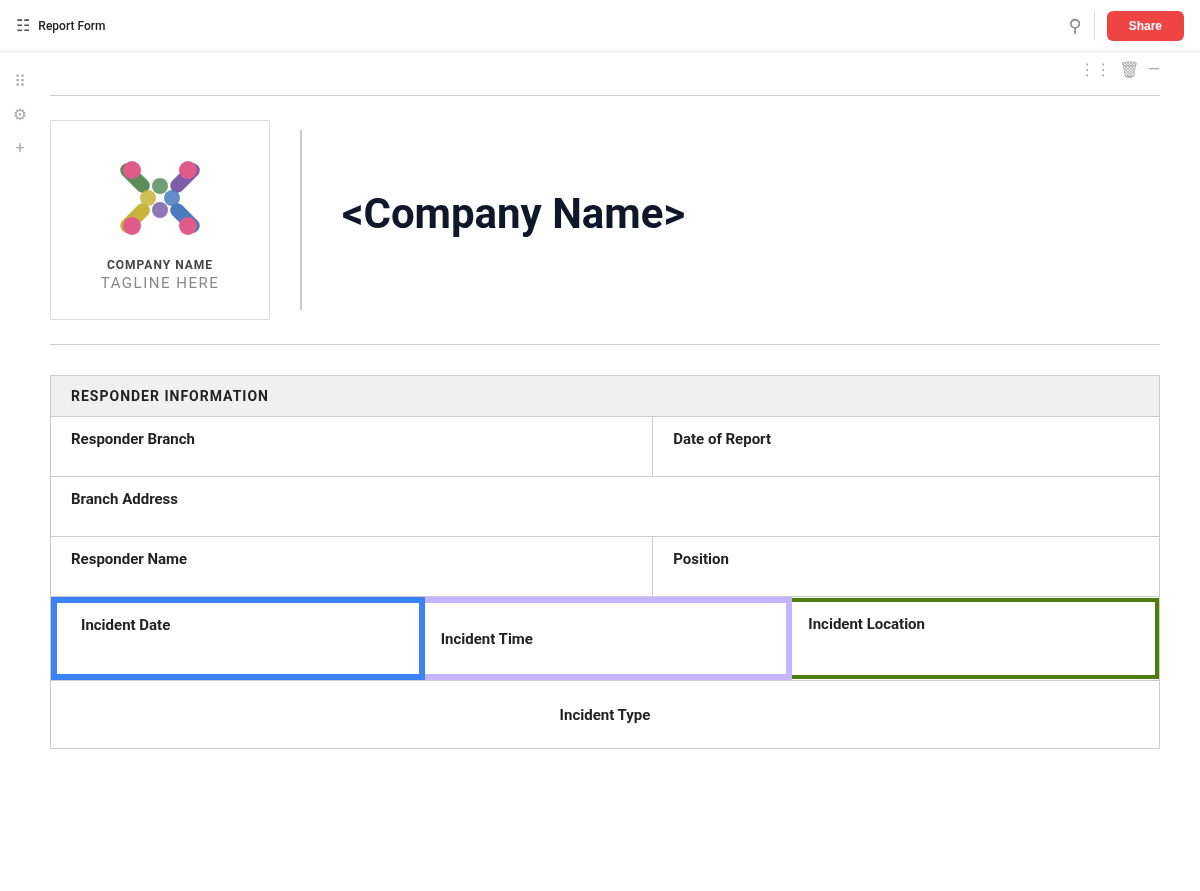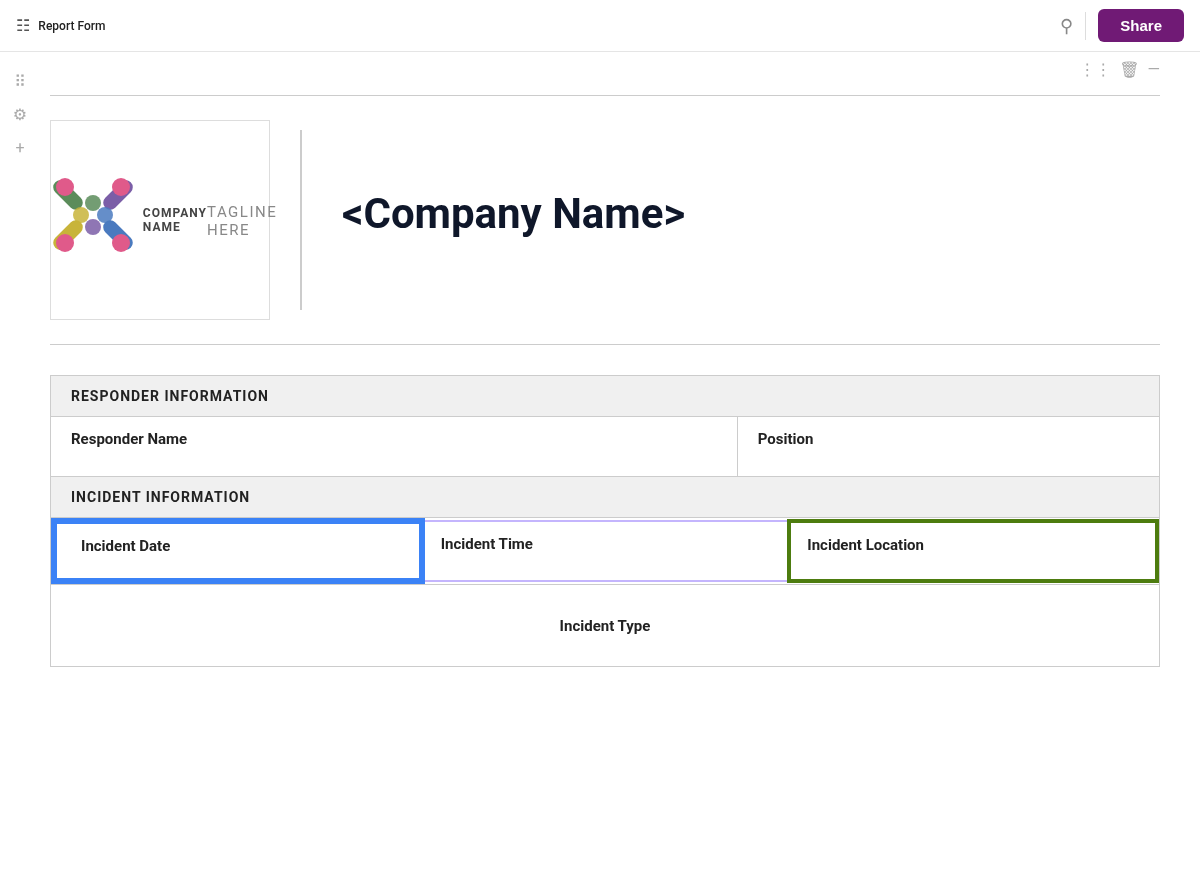--- a/index.html
+++ b/index.html
@@ -44,26 +44,26 @@
       color: #888;
       font-size: 18px;
       cursor: pointer;
     }
     .divider-v {
       width: 1px;
       height: 28px;
       background: #ddd;
     }
     .share-btn {
-      background: #701a75;
+      background: #ef4444;
       color: #fff;
       border: none;
       border-radius: 6px;
       padding: 8px 22px;
-      font-size: 15px;
+      font-size: 12px;
       font-weight: 600;
       cursor: pointer;
     }
 
     
     .content-area {
       display: flex;
       flex-direction: row;
       padding: 0;
     }
@@ -116,21 +116,21 @@
       display: flex;
       align-items: stretch;
       padding: 24px 0 16px 0;
       gap: 0;
     }
     .logo-box {
       width: 220px;
       min-height: 200px;
       border: 1px solid #ddd;
       display: flex;
-      flex-direction: row;
+      flex-direction: column;
       align-items: center;
       justify-content: center;
       flex-shrink: 0;
       padding: 16px;
     }
     .logo-svg-wrap {
       width: 100px;
       height: 100px;
       margin-bottom: 10px;
     }
@@ -285,57 +285,67 @@
 
     <hr class="separator-bottom">
 
     <table class="form-table">
 
       <tbody>
           <tr>
         <td colspan="2" class="section-header">RESPONDER INFORMATION</td>
       </tr>
 
-
+      <tr>
+        <td class="field-cell">
+          <span class="field-label">Responder Branch</span>
+        </td>
+        <td class="field-cell">
+          <span class="field-label">Date of Report</span>
+        </td>
+      </tr>
+
+      <tr>
+        <td colspan="2" class="field-cell">
+          <span class="field-label">Branch Address</span>
+        </td>
+      </tr>
 
       <tr>
         <td class="field-cell">
           <span class="field-label">Responder Name</span>
         </td>
         <td class="field-cell">
           <span class="field-label">Position</span>
         </td>
       </tr>
 
-      <tr>
-        <td colspan="2" class="section-header">INCIDENT INFORMATION</td>
-      </tr>
 
       <tr>
         <td colspan="2" style="padding:0; border:none;">
           <table style="width:100%; border-collapse:collapse;">
             <tbody>
                   <tr>
               <td class="field-cell" style="border:6px solid #3b82f6; padding:12px 24px; width:33.33%;">
                 <span class="field-label">Incident Date</span>
               </td>
-              <td class="field-cell" style="border:2px solid #c4b5fd; padding:12px 16px; width:33.33%;">
+              <td class="field-cell" style="border:6px solid #c4b5fd; padding:26px 16px; width:33.33%;">
                 <span class="field-label">Incident Time</span>
               </td>
               <td class="field-cell" style="border:4px solid #4d7c0f; padding:12px 16px; width:33.33%;">
                 <span class="field-label">Incident Location</span>
               </td>
             </tr>
           </tbody>
               </table>
         </td>
       </tr>
 
       <tr>
-        <td colspan="2" class="field-cell" style="text-align:center; padding: 31px;">
+        <td colspan="2" class="field-cell" style="text-align:center; padding: 24px;">
           <span class="field-label">Incident Type</span>
         </td>
       </tr>
     </tbody>
       </table>
 
   </div>
 </div>
 
 </body></html>

